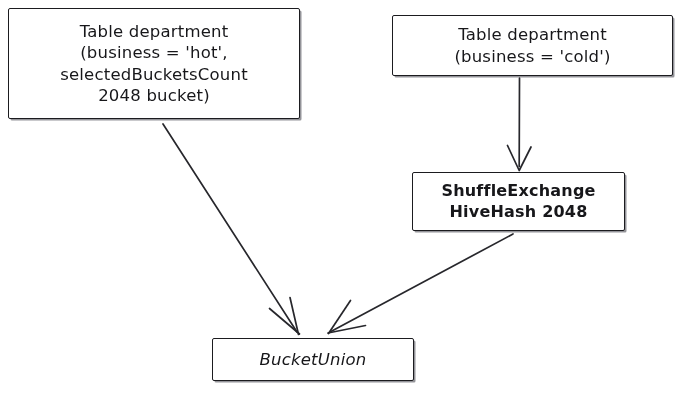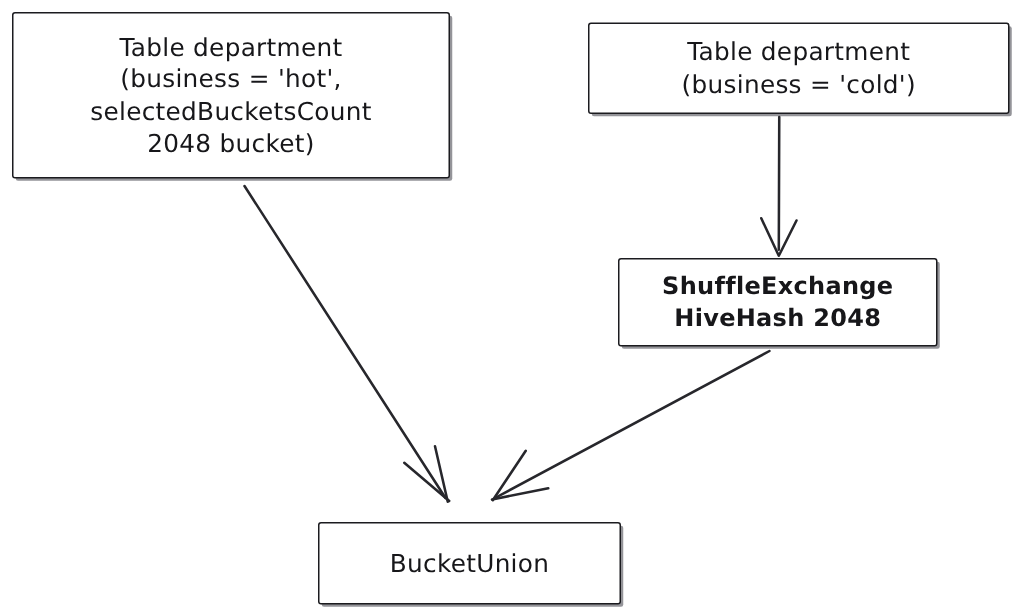--- a/index.html
+++ b/index.html
@@ -49,21 +49,21 @@
     left: 392px; top: 15px; width: 281px; height: 61px;
   }
   #node-cold .node-label { font-size: 16.5px; }
 
   #node-shuffle {
     left: 412px; top: 172px; width: 213px; height: 59px;
   }
   #node-shuffle .node-label { font-size: 16px; font-weight: bold; }
 
   #node-union {
-    left: 212px; top: 348px; width: 202px; height: 55px;
+    left: 212px; top: 338px; width: 202px; height: 43px; font-style: italic;
   }
   #node-union .node-label { font-size: 16.5px; }
 
   #edges {
     position: absolute;
     left: 0; top: 0;
     width: 682px;
     height: 410px;
     pointer-events: none;
   }

